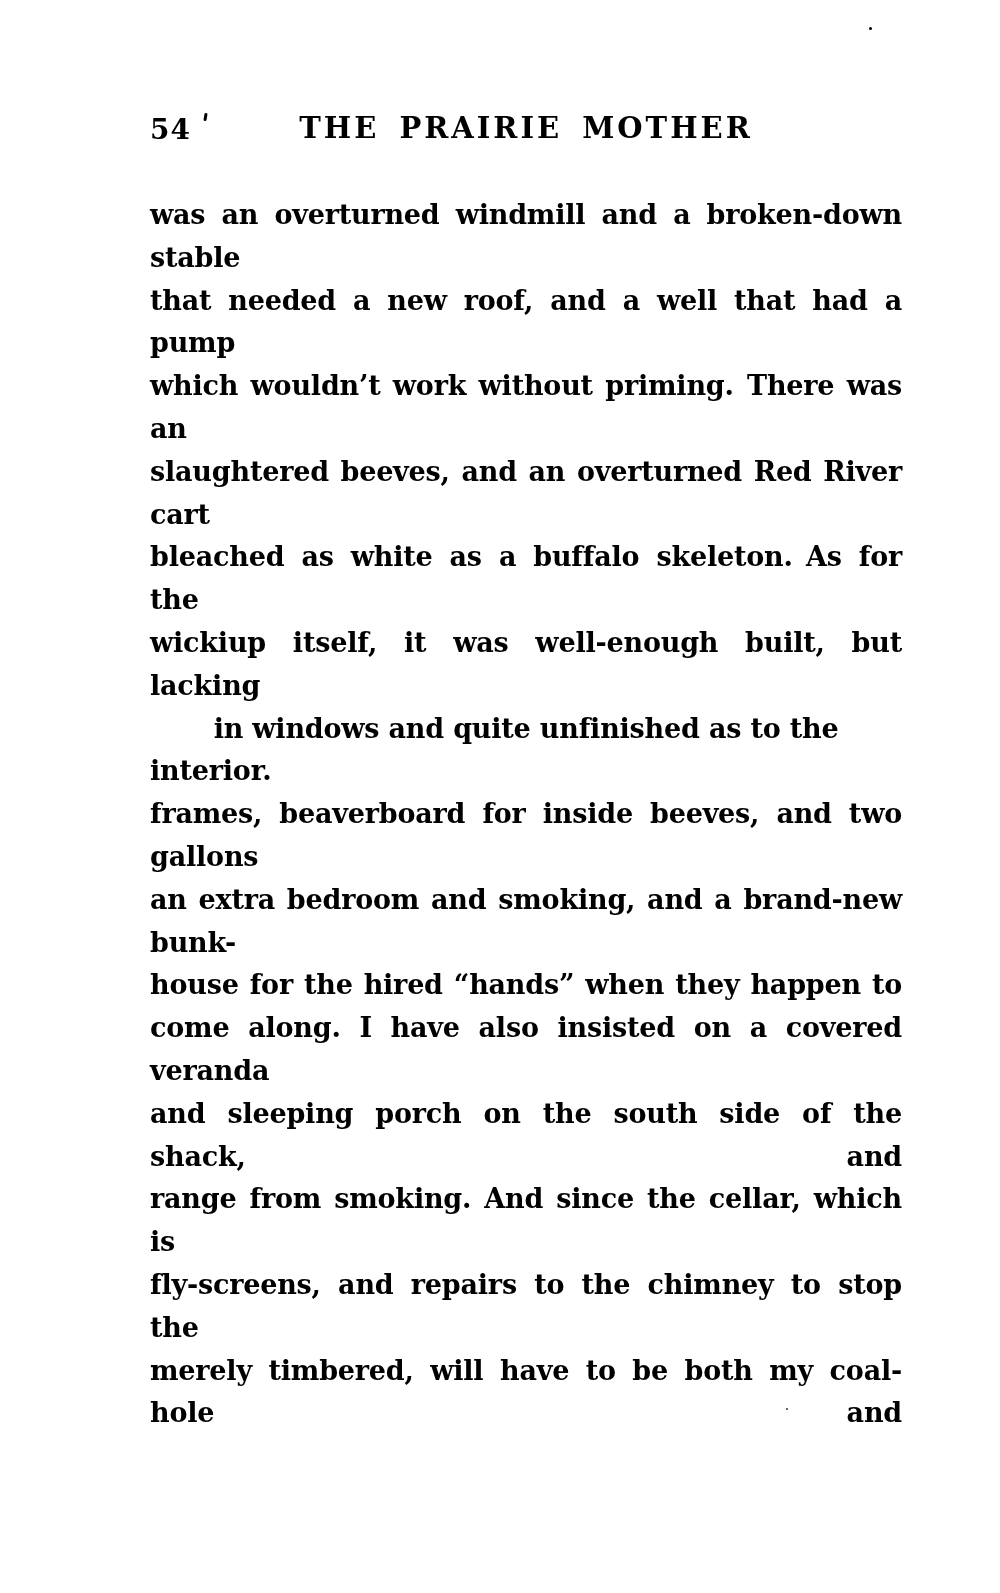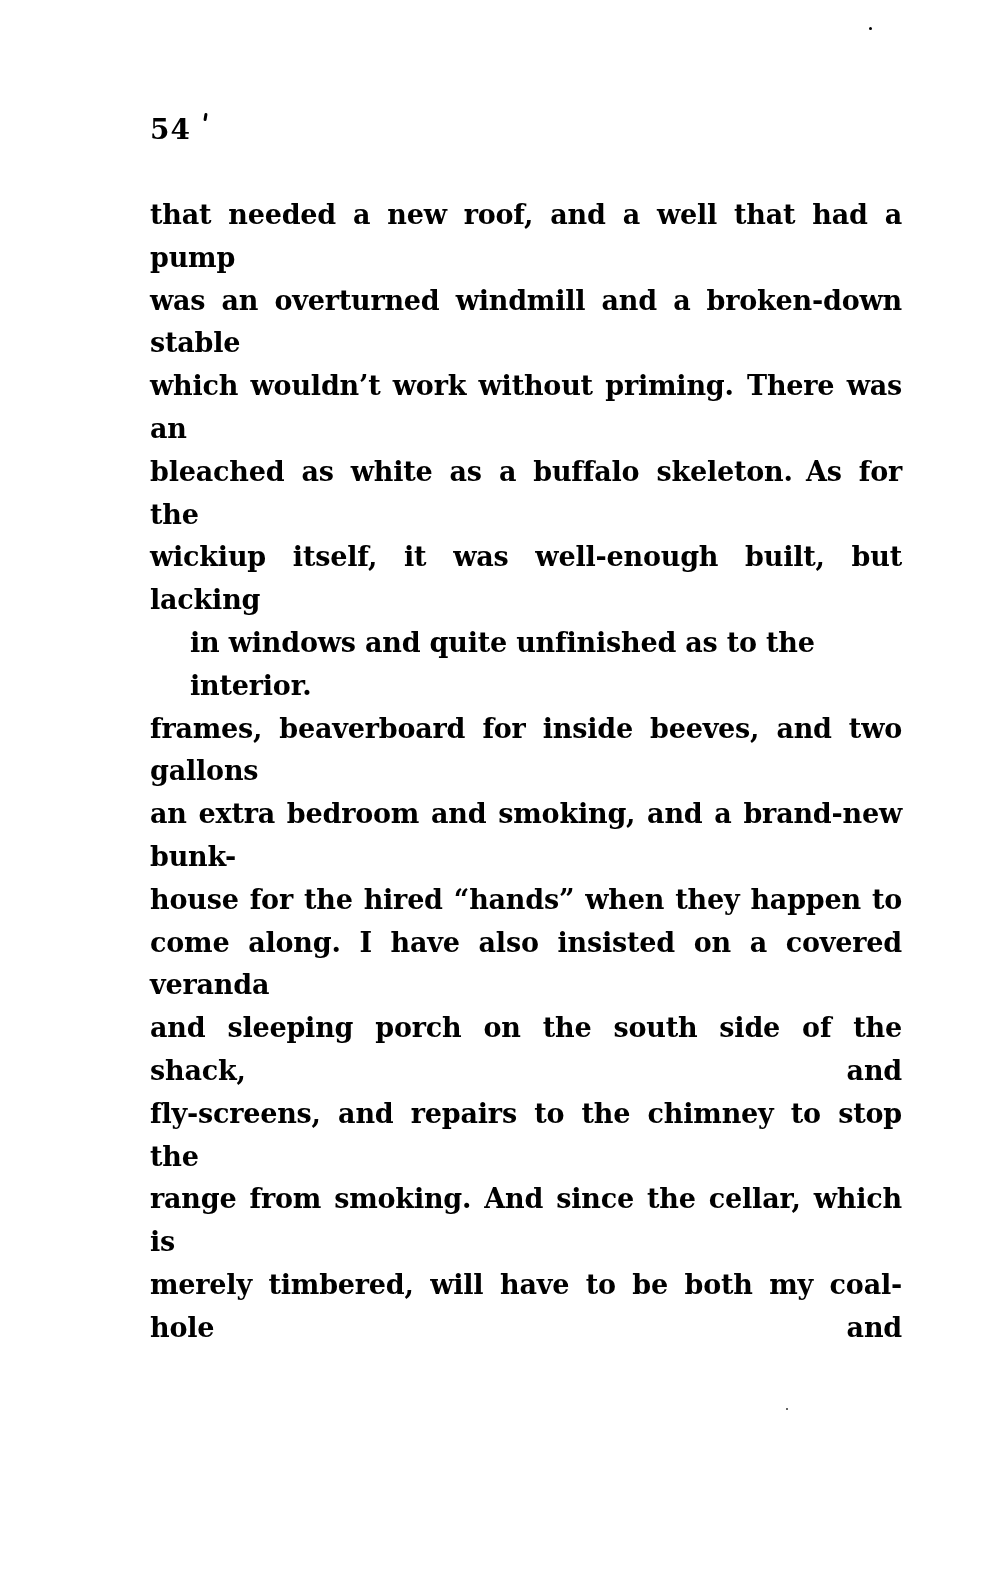--- a/index.html
+++ b/index.html
@@ -50,23 +50,22 @@
     font-weight: 700;
     line-height: 42.8px;
     letter-spacing: -0.2px;
   }
   .line {
     text-align: justify;
     text-align-last: justify;
     white-space: normal;
   }
   .line.last {
-    text-align: left;
+    text-align: center;
     text-align-last: left;
-    margin-left: 40px;
   }
   .line.indent {
     text-indent: 36px;
   }
   .speck {
     position: absolute;
     background: #000;
   }
   .speck-dot-top {
     left: 869px; top: 27px;
@@ -86,36 +85,38 @@
     background: #333;
   }
 </style>
 </head>
 <body>
 
 <div class="scan-page">
 
   <div class="page-header">
     <span class="page-number">54</span>
+    <span class="running-title">THE PRAIRIE MOTHER</span>
   </div>
 
   <div class="text-block">
+      <div class="line">was an overturned windmill and a broken-down stable</div>
       <div class="line">that needed a new roof, and a well that had a pump</div>
-      <div class="line">was an overturned windmill and a broken-down stable</div>
       <div class="line">which wouldn’t work without priming. There was an</div>
+      <div class="line">slaughtered beeves, and an overturned Red River cart</div>
       <div class="line">bleached as white as a buffalo skeleton. As for the</div>
       <div class="line">wickiup itself, it was well-enough built, but lacking</div>
       <div class="line last">in windows and quite unfinished as to the interior.</div>
       <div class="line">frames, beaverboard for inside beeves, and two gallons</div>
       <div class="line">an extra bedroom and smoking, and a brand-new bunk-</div>
       <div class="line">house for the hired “hands” when they happen to</div>
       <div class="line">come along. I have also insisted on a covered veranda</div>
       <div class="line">and sleeping porch on the south side of the shack, and</div>
+      <div class="line">range from smoking. And since the cellar, which is</div>
       <div class="line">fly-screens, and repairs to the chimney to stop the</div>
-      <div class="line">range from smoking. And since the cellar, which is</div>
       <div class="line">merely timbered, will have to be both my coal-hole and</div>
     </div>
 
   <div class="speck speck-dot-top"></div>
   <div class="speck speck-tick-header"></div>
   <div class="speck speck-dot-bottom"></div>
 
 </div>
 
 </body></html>

